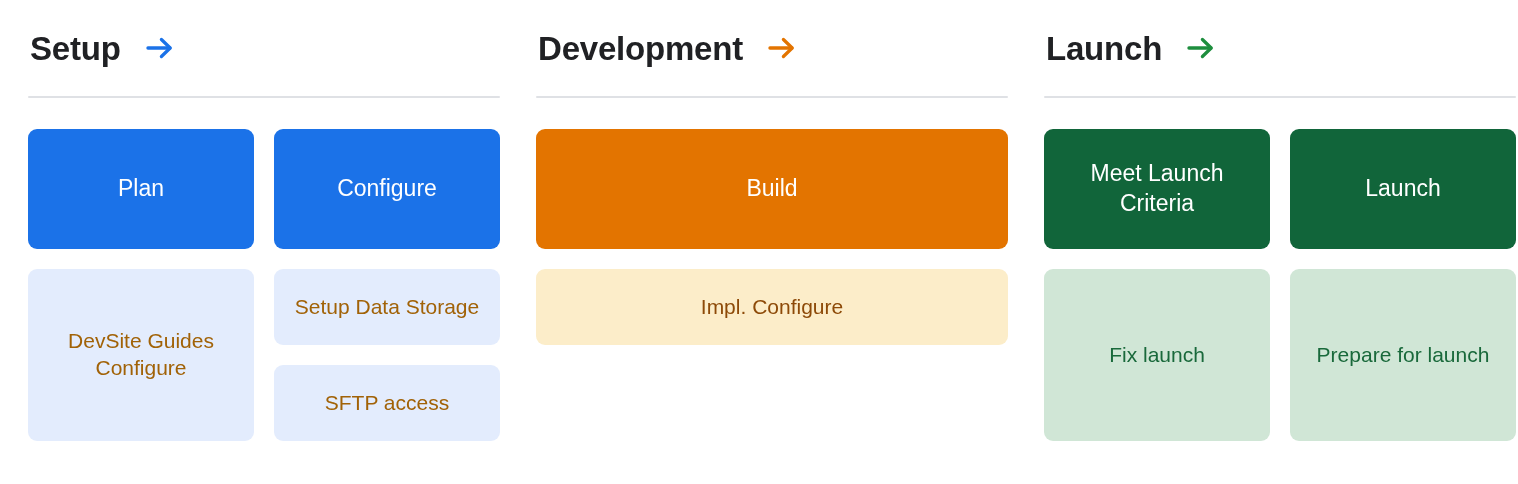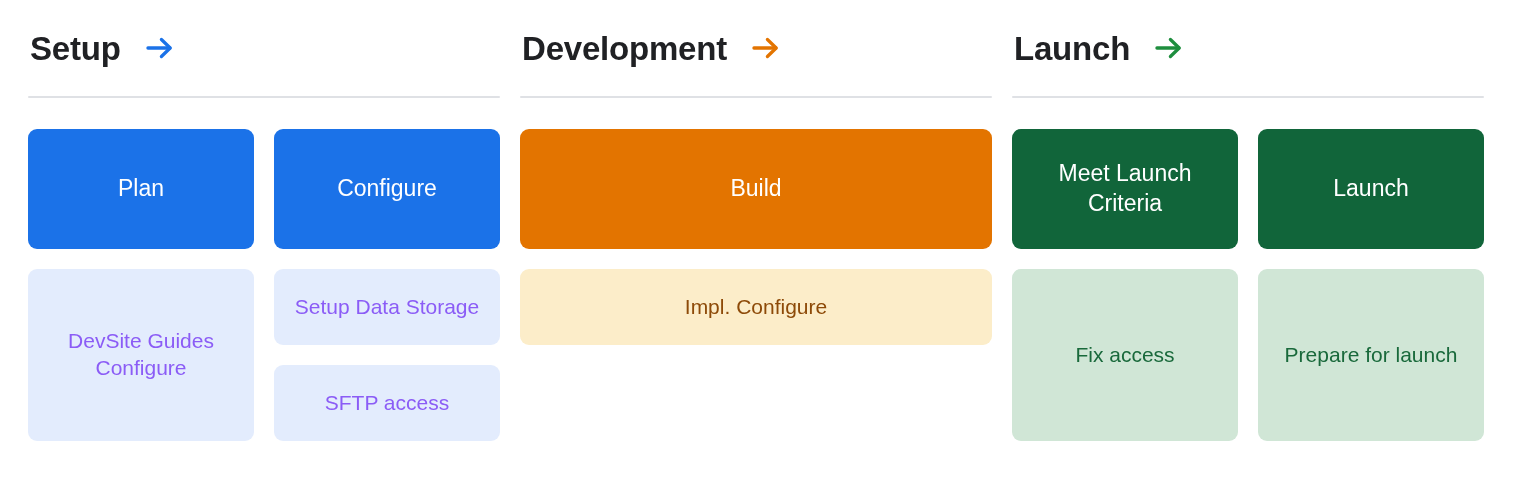--- a/index.html
+++ b/index.html
@@ -17,21 +17,21 @@
 
   .board {
     position: relative;
     width: 1518px;
     height: 484px;
     box-sizing: border-box;
     padding: 0 28px;
     display: flex;
     flex-direction: row;
     align-items: flex-start;
-    gap: 20px;
+    gap: 36px;
   }
 
   
   .phase {
     display: flex;
     flex-direction: column;
     align-items: stretch;
   }
   .phase--setup        { flex: 0 0 472px; }
   .phase--development  { flex: 0 0 472px; }
@@ -116,21 +116,21 @@
     display: flex;
     align-items: center;
     justify-content: center;
     text-align: center;
     padding: 6px 12px;
     box-sizing: border-box;
     font-size: 21px;
     font-weight: 400;
     line-height: 1.28;
   }
-  .card-sub.blue   { background: #e3ecfd; color: #8b5cf6; }
+  .card-sub.blue   { background: #e3ecfd; color: #a16207; }
   .card-sub.orange { background: #fcedc9; color: #8d4a08; }
   .card-sub.green  { background: #d0e6d6; color: #19693b; }
 
   .card-sub.tall  { height: 172px; }
   .card-sub.short { height: 76px; }
 </style>
 </head>
 <body>
 
 <div class="board">
@@ -197,21 +197,21 @@
           <polyline points="13,6 19.2,12 13,18"></polyline>
         </svg>
       </span>
     </div>
     <div class="phase-rule"></div>
 
     <div class="phase-columns">
       <div class="column">
         <div class="card-primary green">Meet Launch Criteria</div>
         <div class="subcards">
-          <div class="card-sub green tall">Fix access</div>
+          <div class="card-sub green tall">Fix launch</div>
         </div>
       </div>
 
       <div class="column">
         <div class="card-primary green">Launch</div>
         <div class="subcards">
           <div class="card-sub green tall">Prepare for launch</div>
         </div>
       </div>
     </div>

